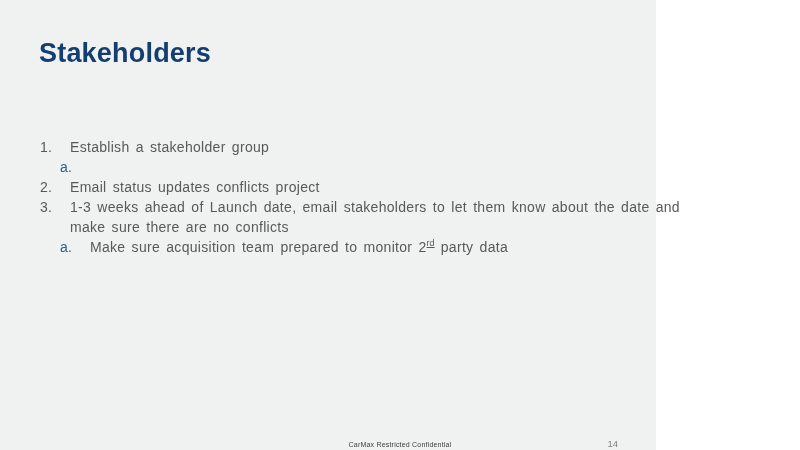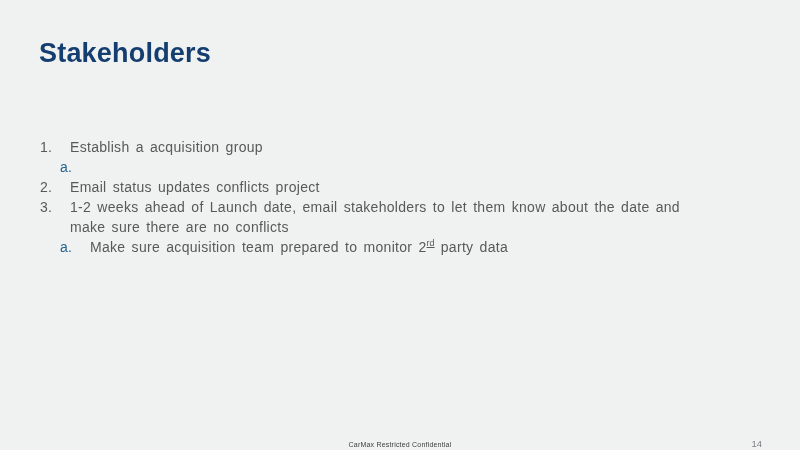--- a/index.html
+++ b/index.html
@@ -5,21 +5,21 @@
   html, body {
     margin: 0;
     padding: 0;
     width: 800px;
     height: 450px;
     overflow: hidden;
     font-family: "Liberation Sans", sans-serif;
   }
   .slide {
     position: relative;
-    width: 800px;
+    width: 656px;
     height: 450px;
     background: #f0f1f1;
   }
   .title {
     position: absolute;
     left: 39px;
     top: 36px;
     margin: 0;
     font-size: 27px;
     line-height: 34px;
@@ -84,35 +84,35 @@
 <body>
 
 <div class="slide">
 
   <h1 class="title">Stakeholders</h1>
 
   <div class="list">
 
     <div class="row lvl1">
       <span class="marker">1.</span>
-      <span class="text">Establish a acquisition group</span>
+      <span class="text">Establish a stakeholder group</span>
     </div>
 
     <div class="row lvl2">
       <span class="marker">a.</span>
     </div>
 
     <div class="row lvl1">
       <span class="marker">2.</span>
       <span class="text">Email status updates conflicts project</span>
     </div>
 
     <div class="row lvl1">
       <span class="marker">3.</span>
-      <span class="text">1-2 weeks ahead of Launch date, email stakeholders to let them know about the date and
+      <span class="text">1-3 weeks ahead of Launch date, email stakeholders to let them know about the date and
 make sure there are no conflicts</span>
     </div>
 
     <div class="row lvl2">
       <span class="marker">a.</span>
       <span class="text"><span>Make sure acquisition team prepared to monitor 2</span><sup>rd</sup><span> party data</span></span>
     </div>
 
   </div>
 

